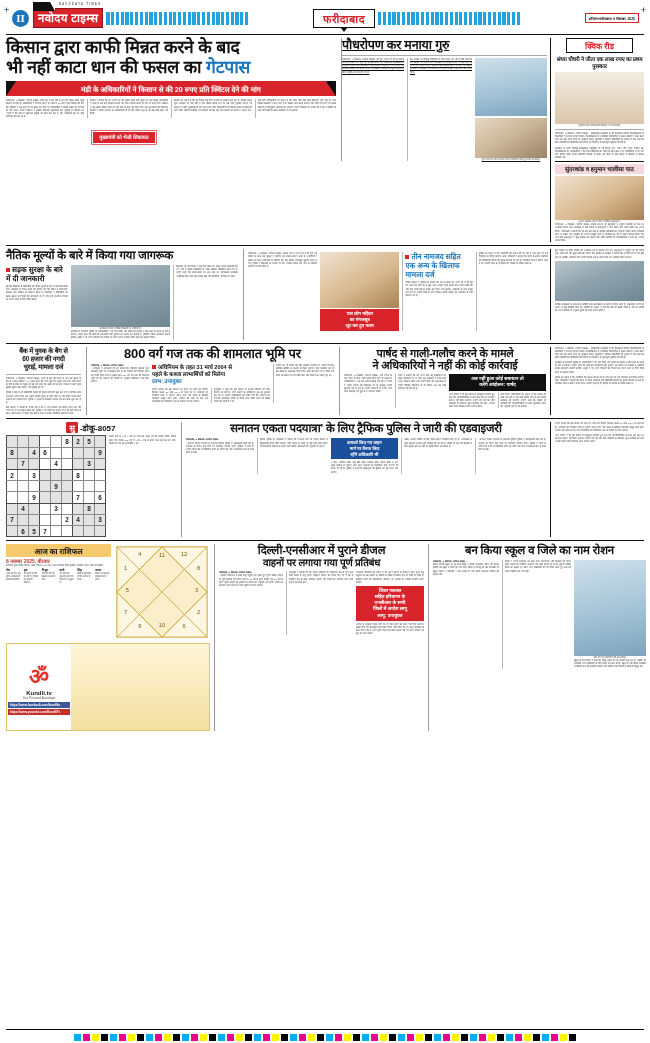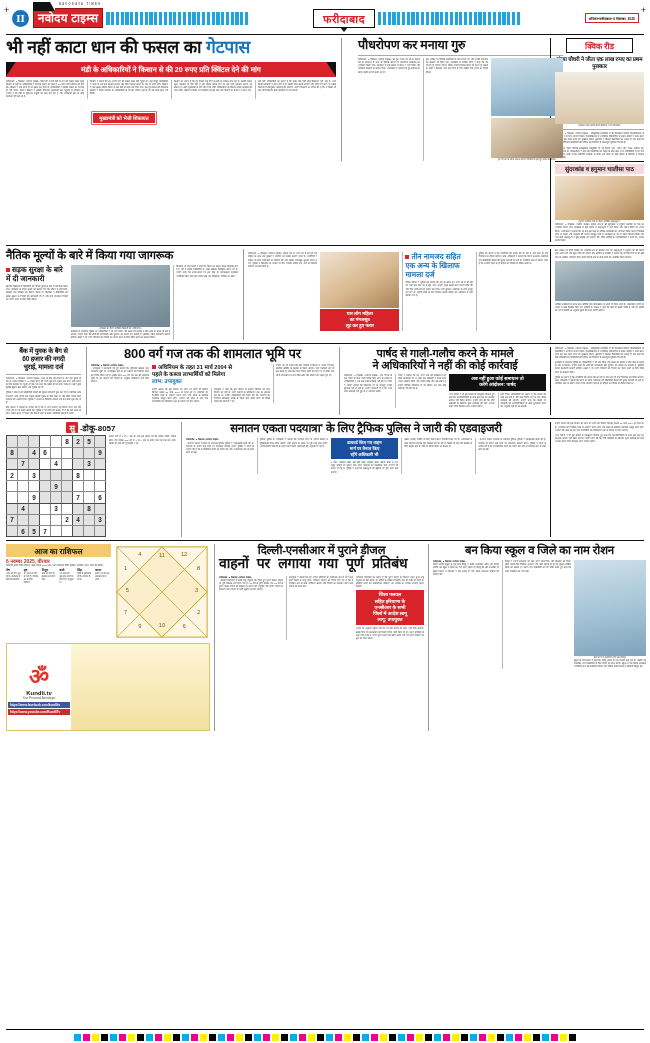--- a/index.html
+++ b/index.html
@@ -205,41 +205,42 @@
   </div>
 
   <div class="hr-blk" style="margin:2px 0 3px 0;"></div>
 
   <div class="main-row">
 
     <div class="left-zone">
       <div class="flexrow" style="gap:5px;">
 
         <div style="width:330px;">
+          <div class="hl lead-hl">किसान द्वारा काफी मिन्नत करने के बाद</div>
           <div class="hl lead-hl">
             <span>भी नहीं काटा धान की फसल का </span><span class="blue">गेटपास</span>
           </div>
           <div class="lead-sub">
             <span class="arrow-l"></span>
             <span>मंडी के अधिकारियों ने किसान से की 20 रुपए प्रति क्विंटल देने की मांग</span>
             <span class="arrow-r"></span>
           </div>
 
           <div class="flexrow" style="gap:3px;margin-top:3px;position:relative;">
             <div class="col body-txt" style="width:79px;">फरीदाबाद, 5 दिसम्बर (नवोदय टाइम्स): जिले की अनाज मंडी में धान की फसल लेकर पहुंचे किसान से मंडी के अधिकारियों ने गेटपास काटने के एवज में 20 रुपए प्रति क्विंटल की मांग की। किसान ने जब रुपए देने से इंकार कर दिया तो अधिकारियों ने उसकी फसल का गेटपास ही नहीं काटा। परेशान किसान ने इसकी शिकायत मुख्यमंत्री तक पहुंचाई है। किसान का आरोप है कि मंडी में खुलेआम वसूली का खेल चल रहा है और अधिकारी इस पर कोई कार्रवाई नहीं कर रहे हैं।</div>
             <div class="col body-txt vline" style="width:79px;padding-left:2px;">किसान ने बताया कि वह अपनी धान की फसल लेकर मंडी पहुंचा था। वहां मौजूद कर्मचारियों ने पहले तो उसे घंटों इंतजार कराया और फिर गेटपास काटने के नाम पर रुपए मांगे। किसान ने जब इसका विरोध किया तो उसे मंडी से बाहर कर दिया गया। इस पूरे मामले की शिकायत किसान ने जिला प्रशासन के अधिकारियों से भी की, लेकिन वहां से भी उसे कोई राहत नहीं मिली।</div>
             <div class="col body-txt vline" style="width:79px;padding-left:2px;">किसान का कहना है कि वह पिछले कई दिनों से मंडी के चक्कर काट रहा है। उसकी फसल खुले आसमान के नीचे पड़ी है और मौसम खराब होने पर उसे भारी नुकसान उठाना पड़ सकता है। उसने मुख्यमंत्री से मांग की है कि दोषी अधिकारियों के खिलाफ सख्त कार्रवाई की जाए ताकि भविष्य में किसी अन्य किसान को इस तरह की परेशानी का सामना न करना पड़े।</div>
             <div class="col body-txt vline" style="width:79px;padding-left:2px;">वहीं मंडी अधिकारियों का कहना है कि उनके पास ऐसी कोई शिकायत नहीं आई है। अगर किसी कर्मचारी ने रुपए मांगे हैं तो उसकी जांच कराई जाएगी और दोषी पाए जाने पर उसके खिलाफ नियमानुसार कार्रवाई की जाएगी। उन्होंने किसानों से अपील की है कि वे किसी भी तरह की शिकायत सीधे कार्यालय में दर्ज कराएं।</div>
             <div class="callout" style="position:absolute;left:86px;top:32px;width:58px;border:0.8px solid #fff;box-shadow:0 0 0 0.7px #d8232a;">
               <span>मुख्यमंत्री को भेजी शिकायत</span>
             </div>
           </div>
         </div>
 
-        <div style="width:205px;border-left:0.8px solid #999;padding-left:16px;">
+        <div style="width:205px;border-left:0.8px solid #999;padding-left:0;text-decoration:underline;">
           <div class="hl" style="font-size:12.5px;">पौधरोपण कर मनाया गुरु</div>
           <div class="hr-thin" style="margin:3px 0 2px 0;"></div>
           <div class="flexrow" style="gap:3px;">
             <div class="col body-txt" style="width:62px;">फरीदाबाद, 5 दिसम्बर (नवोदय टाइम्स): श्री गुरु नानक देव जी के प्रकाश वर्ष के उपलक्ष्य में शहर के विभिन्न स्थानों पर पौधरोपण कार्यक्रम का आयोजन किया गया। कार्यक्रम में बड़ी संख्या में संगत ने भाग लिया और पर्यावरण संरक्षण का संदेश दिया। आयोजकों ने बताया कि गुरु साहिब का संदेश प्रकृति से प्रेम करने का है।</div>
             <div class="col body-txt vline" style="width:62px;padding-left:2px;">इस अवसर पर विभिन्न प्रजातियों के पौधे लगाए गए और उनकी देखभाल का संकल्प भी लिया गया। कार्यक्रम में शामिल लोगों ने कहा कि पेड़ लगाना ही पर्याप्त नहीं है, बल्कि उनकी देखरेख करना भी उतना ही जरूरी है। सभी ने मिलकर आने वाले दिनों में और अधिक पौधे लगाने का निर्णय लिया।</div>
             <div style="width:72px;">
               <div class="photo ph-grad3" style="height:58px;"></div>
               <div class="photo ph-grad2" style="height:40px;margin-top:2px;"></div>
               <div class="cap-txt">गुरु नानक देव जी के प्रकाश वर्ष पर पौधरोपण करते हुए संगत के सदस्य।</div>
             </div>
@@ -590,21 +591,21 @@
             <div class="fb-bar" style="margin-top:2px;width:58px;">https://www.facebook.com/kundlitv</div>
             <div class="yt-bar" style="margin-top:1px;width:58px;">https://www.youtube.com/KundliTv</div>
           </div>
           <div style="flex:1;background:linear-gradient(180deg,#fff6d8,#f3dfa0);"></div>
         </div>
       </div>
     </div>
 
     <div style="width:208px;border-left:0.8px solid #999;padding-left:4px;">
       <div class="hl" style="font-size:11.5px;text-align:center;">दिल्ली-एनसीआर में पुराने डीजल</div>
-      <div class="hl" style="font-size:14px;font-family:Liberation Mono, monospace;">वाहनों पर लगाया गया पूर्ण प्रतिबंध</div>
+      <div class="hl" style="font-size:10px;text-align:center;">वाहनों पर लगाया गया पूर्ण प्रतिबंध</div>
       <div class="flexrow" style="gap:3px;margin-top:3px;">
         <div style="width:64px;">
           <div class="body-txt dateline">फरीदाबाद, 5 दिसम्बर (नवोदय टाइम्स)</div>
           <div class="body-txt">: दिल्ली-एनसीआर में बढ़ते वायु प्रदूषण को देखते हुए पुराने डीजल वाहनों पर पूर्ण प्रतिबंध लगा दिया गया है। 10 वर्ष से पुराने डीजल और 15 वर्ष से पुराने पेट्रोल वाहनों को सड़कों पर चलाने की अनुमति नहीं होगी। नियम का उल्लंघन करने वालों पर भारी जुर्माना लगाया जाएगा।</div>
         </div>
         <div class="body-txt vline" style="width:64px;padding-left:2px;">उपायुक्त ने बताया कि यह आदेश हरियाणा के एनसीआर क्षेत्र में आने वाले सभी जिलों में लागू होगा। परिवहन विभाग को निर्देश दिए गए हैं कि वे नियमित रूप से जांच अभियान चलाएं और नियमों का उल्लंघन करने वाले वाहनों को जब्त करें।</div>
         <div style="width:68px;">
           <div class="body-txt">पर्यावरण विशेषज्ञों का कहना है कि पुराने वाहनों से निकलने वाला धुआं वायु प्रदूषण का बड़ा कारण है। सर्दियों के मौसम में स्थिति और भी गंभीर हो जाती है। इसलिए लोगों को सार्वजनिक परिवहन का अधिक से अधिक उपयोग करना चाहिए।</div>
           <div class="callout" style="font-size:4.8px;line-height:6.2px;margin-top:2px;">
             <div>जिला पलवल</div>

